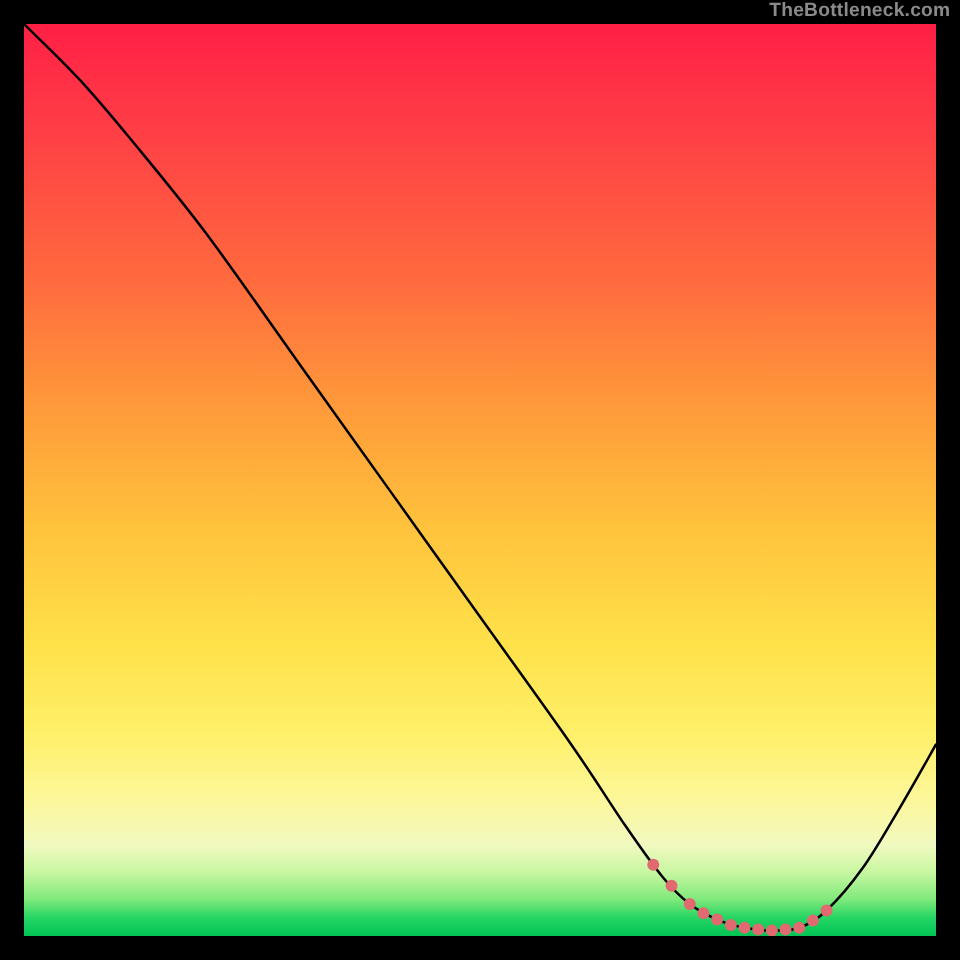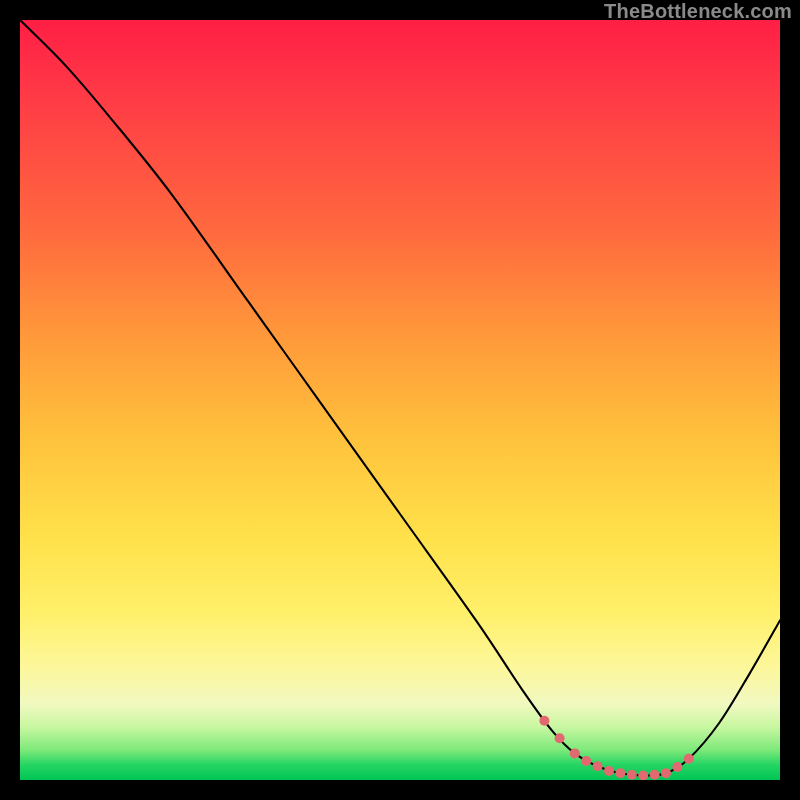--- a/index.html
+++ b/index.html
@@ -61,21 +61,21 @@
   }
   .dot {
     fill: #e06a6f;
     stroke: none;
   }
   .watermark {
     position: absolute;
     top: 0;
     right: 8px;
     font-family: Arial, Helvetica, sans-serif;
-    font-size: 20px;
+    font-size: 16px;
     font-weight: 600;
     color: #8a8a8a;
     letter-spacing: 0.2px;
     user-select: none;
   }
 </style>
 </head>
 <body>
 
 <div class="frame">

